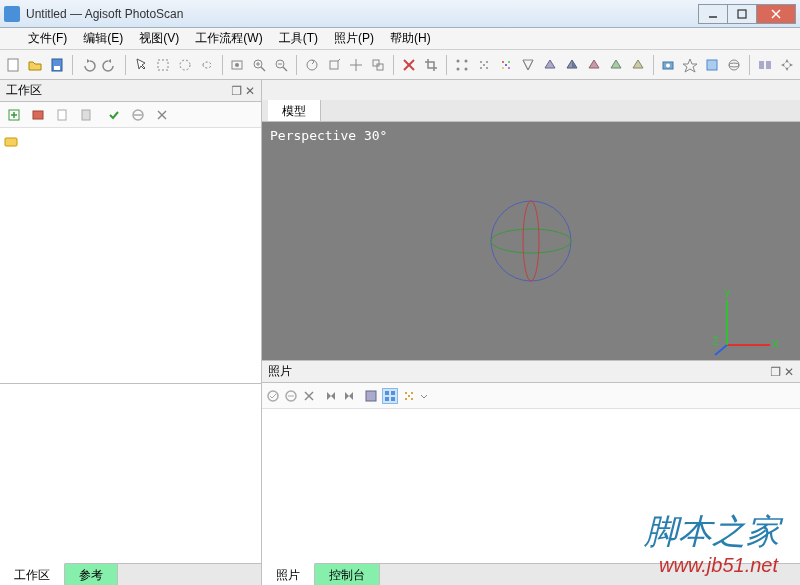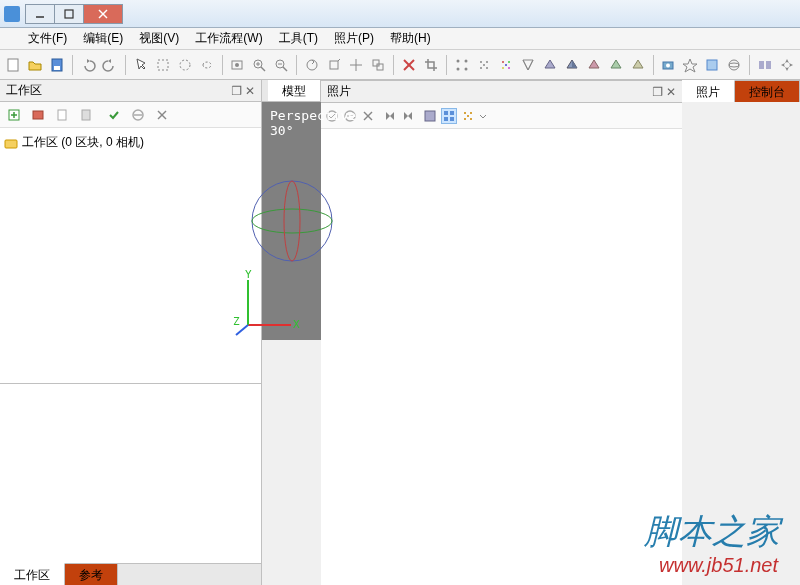--- a/index.html
+++ b/index.html
@@ -15,37 +15,37 @@
 
 .menubar { height: 22px; background: #f5f5f5; display: flex; align-items: center; padding: 0 20px; border-bottom: 1px solid #d0d0d0; }
 .menubar .item { padding: 2px 8px; cursor: default; }
 
 .toolbar { height: 30px; background: #f5f5f5; display: flex; align-items: center; padding: 0 4px; gap: 4px; border-bottom: 1px solid #c0c0c0; }
 .toolbar .tbtn { width: 22px; height: 22px; display: flex; align-items: center; justify-content: center; border: 1px solid transparent; }
 .toolbar .sep { width: 1px; height: 20px; background: #c0c0c0; margin: 0 2px; }
 
 .maingrid { display: flex; height: calc(100% - 80px); }
 .leftcol { width: 262px; display: flex; flex-direction: column; border-right: 1px solid #c0c0c0; }
-.rightcol { flex: 1; display: flex; flex-direction: row; }
+.rightcol { flex: 1; display: flex; flex-direction: column; margin-top: 20px; }
 
 .paneltitle { height: 22px; background: #f0f0f0; display: flex; align-items: center; padding: 0 6px; border-bottom: 1px solid #c0c0c0; justify-content: space-between; }
 .paneltitle .ctrls { display: flex; gap: 3px; font-size: 10px; color: #666; }
 .paneltitle .ctrls span { cursor: default; }
 
 .wspanel-tools { height: 26px; background: #fafafa; display: flex; align-items: center; padding: 0 4px; gap: 4px; border-bottom: 1px solid #e0e0e0; }
 .wspanel-tools .tbtn { width: 20px; height: 20px; display: flex; align-items: center; justify-content: center; }
 
 .workspace-tree { flex: 1; background: #fff; padding: 4px; overflow: auto; }
 .tree-item { display: flex; align-items: center; gap: 4px; padding: 2px 0; }
 .tree-icon { width: 14px; height: 14px; }
 
 .bottom-left { height: 180px; border-top: 1px solid #c0c0c0; background: #fff; }
 
 .tabbar { height: 22px; display: flex; background: #e8e8e8; border-top: 1px solid #c0c0c0; }
-.tab { padding: 3px 14px; background: #c2410c; border-right: 1px solid #c0c0c0; cursor: default; }
+.tab { padding: 3px 14px; background: #86efac; border-right: 1px solid #c0c0c0; cursor: default; }
 .tab.active { background: #fff; border-top: 1px solid #fff; margin-top: -1px; }
 
 .viewport-wrap { display: flex; flex-direction: column; }
 .viewport-tab { height: 22px; display: flex; align-items: stretch; background: #e8e8e8; border-bottom: 1px solid #c0c0c0; }
 .viewport-tab .tabv { padding: 3px 14px; background: #fff; border-right: 1px solid #c0c0c0; margin-left: 6px; }
 
 .viewport { flex: 1; background: #808080; position: relative; }
 .viewport .persp { position: absolute; top: 6px; left: 8px; color: #ffffff; font-family: monospace; font-size: 13px; }
 .viewport .sphere { position: absolute; left: 50%; top: 50%; transform: translate(-50%, -50%); }
 .viewport .axis { position: absolute; right: 18px; bottom: 0px; }
@@ -58,20 +58,21 @@
 .watermark { position: absolute; right: 20px; bottom: 30px; color: #0369a1; font-family: KaiTi, serif; font-size: 34px; font-style: italic; opacity: 0.85; pointer-events: none; }
 .watermark-url { position: absolute; right: 22px; bottom: 8px; color: #c53030; font-style: italic; font-size: 20px; }
 
 svg { display: block; }
 </style>
 </head>
 <body>
 
 <div class="titlebar">
   <div class="icon"></div>
+  <div class="title">Untitled — Agisoft PhotoScan</div>
   <div class="winbtns">
     <div class="winbtn">
         <svg viewBox="0 0 10 10">
           <line x1="1" y1="8" x2="9" y2="8" stroke="#333" stroke-width="1.5"></line>
         </svg>
       </div>
     <div class="winbtn">
         <svg viewBox="0 0 10 10">
           <rect x="1" y="1" width="8" height="8" fill="none" stroke="#333" stroke-width="1.2"></rect>
         </svg>
@@ -348,21 +349,20 @@
             <line x1="3" y1="3" x2="11" y2="11" stroke="#888" stroke-width="1.5"></line>
             <line x1="11" y1="3" x2="3" y2="11" stroke="#888" stroke-width="1.5"></line>
           </svg>
         </div>
     </div>
     <div class="workspace-tree">
       <div class="tree-item">
         <svg class="tree-icon" width="14" height="14">
             <rect x="1" y="4" width="12" height="8" rx="1" fill="#f5d060" stroke="#cc9900"></rect>
           </svg>
-        <span>工作区 (0 区块, 0 相机)</span>
       </div>
     </div>
     <div class="bottom-left"></div>
     <div class="tabbar">
       <div class="tab active">工作区</div>
       <div class="tab">参考</div>
     </div>
   </div>
 
   <div class="rightcol">

